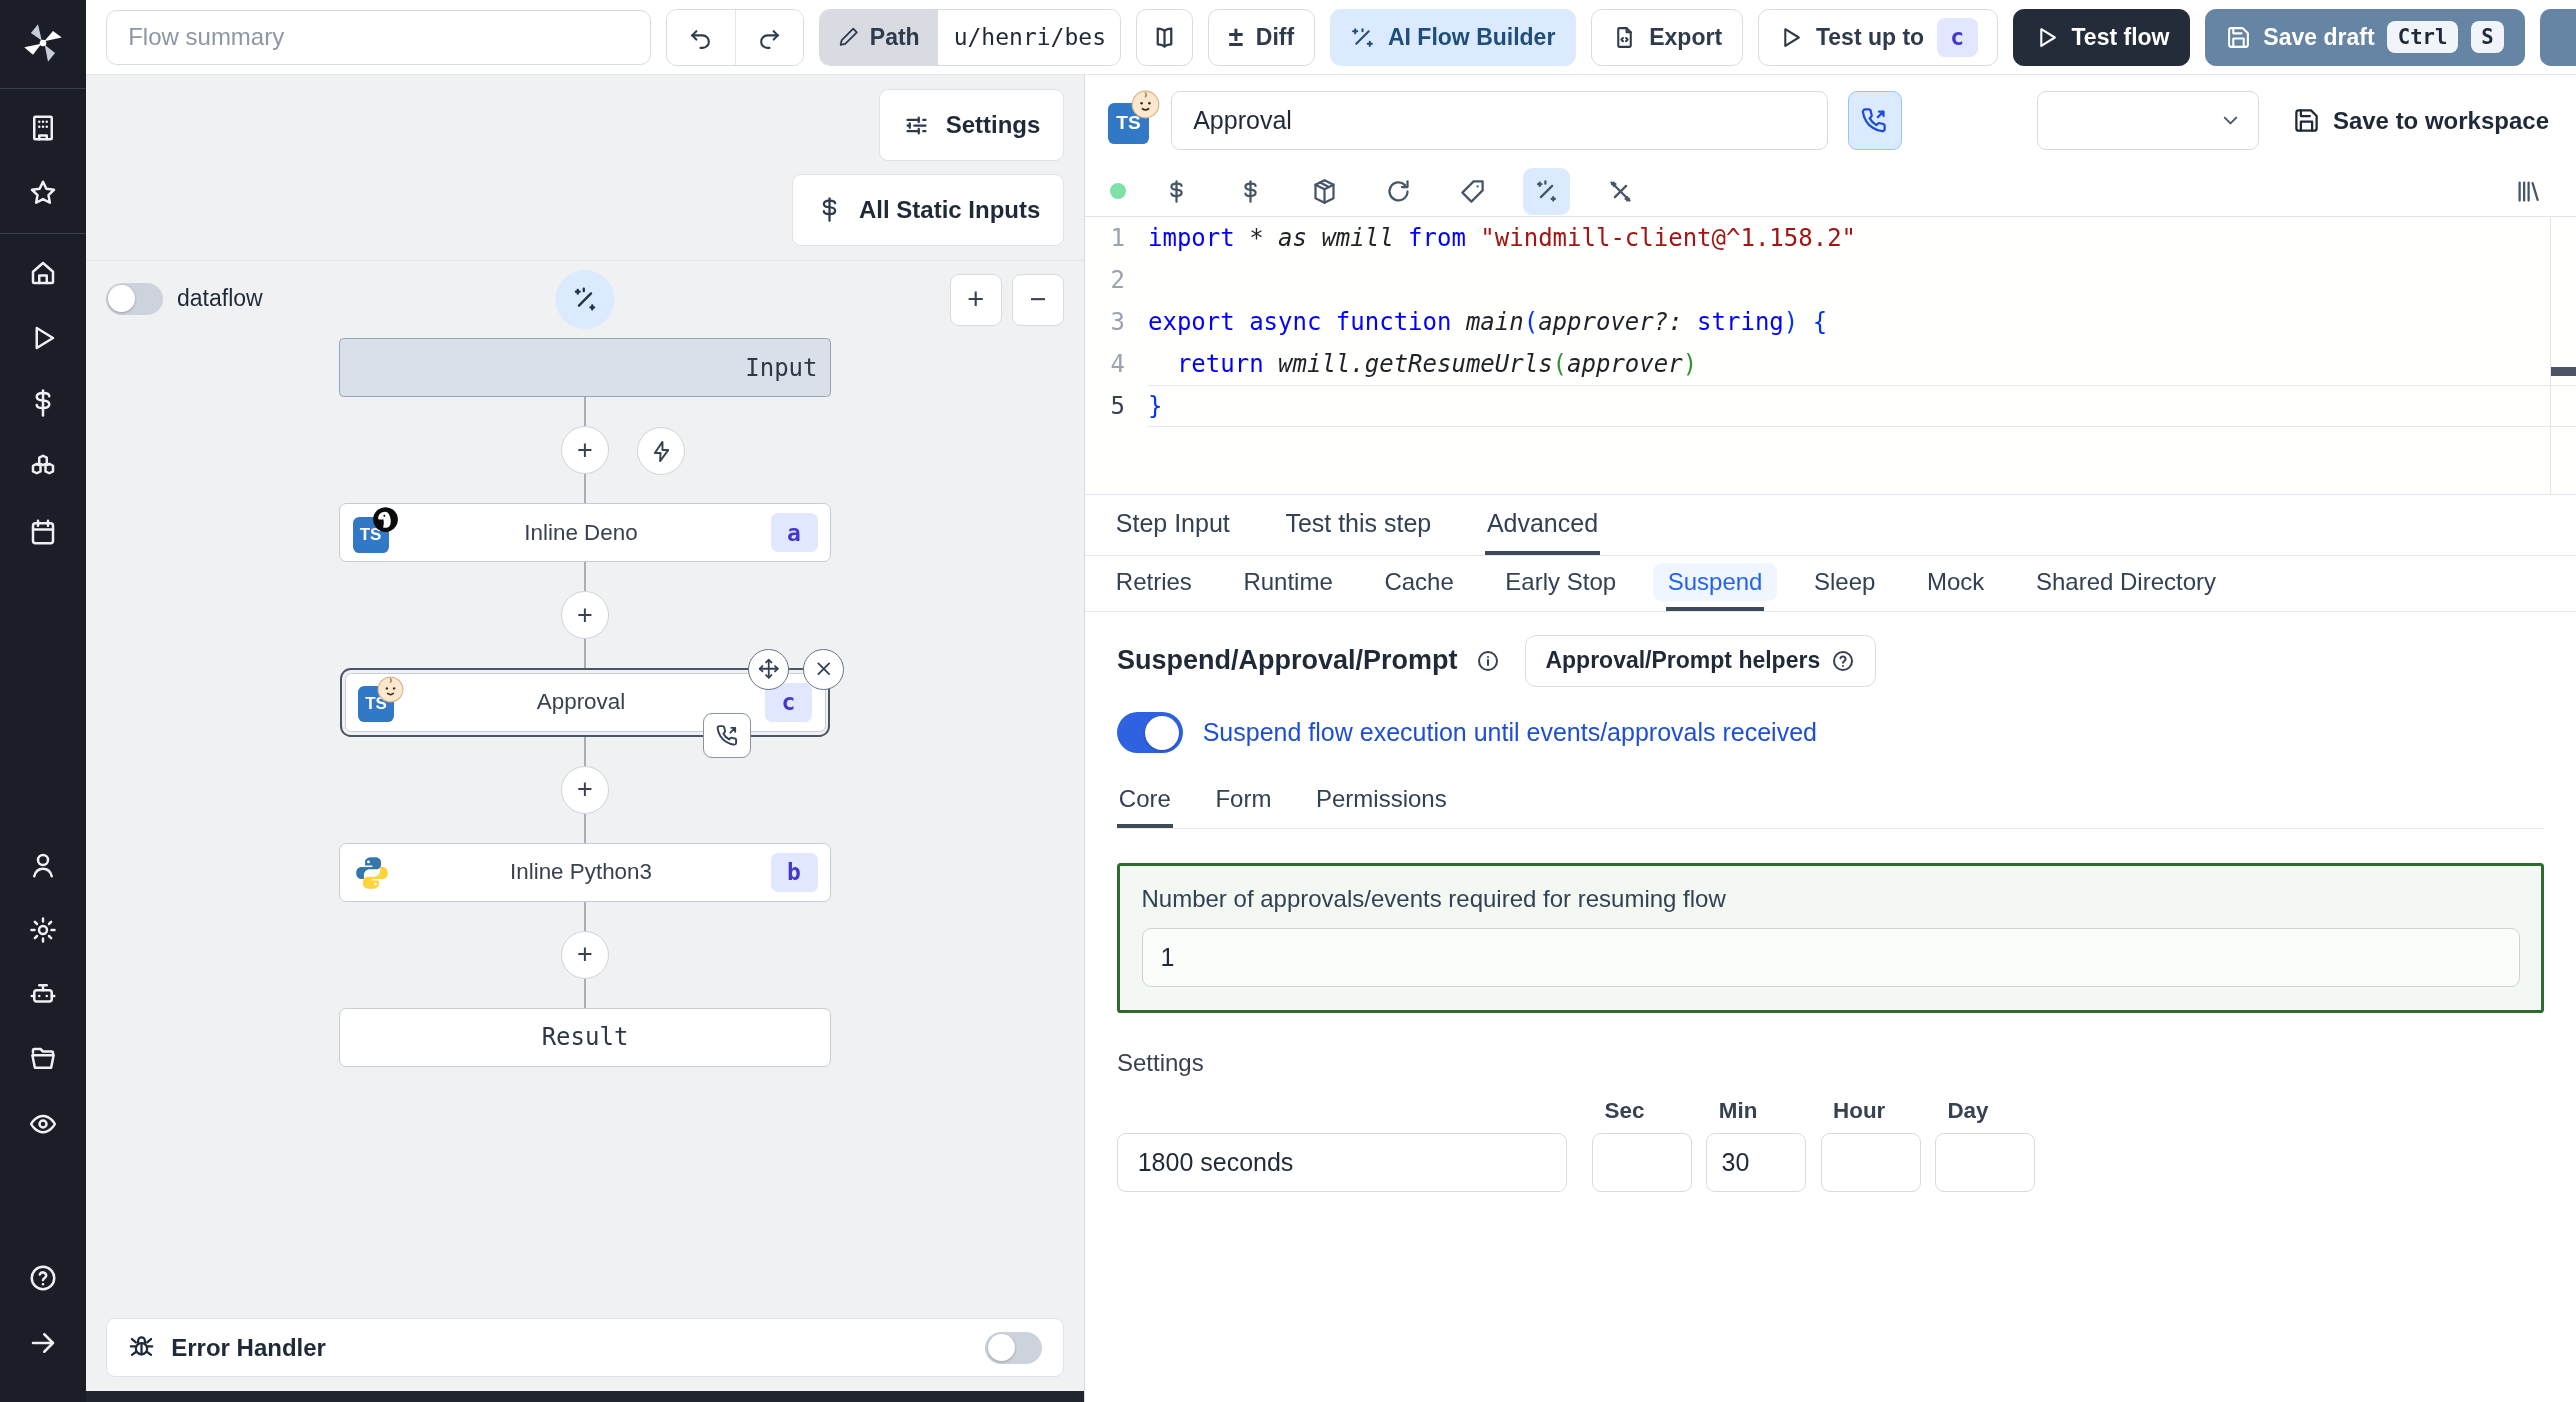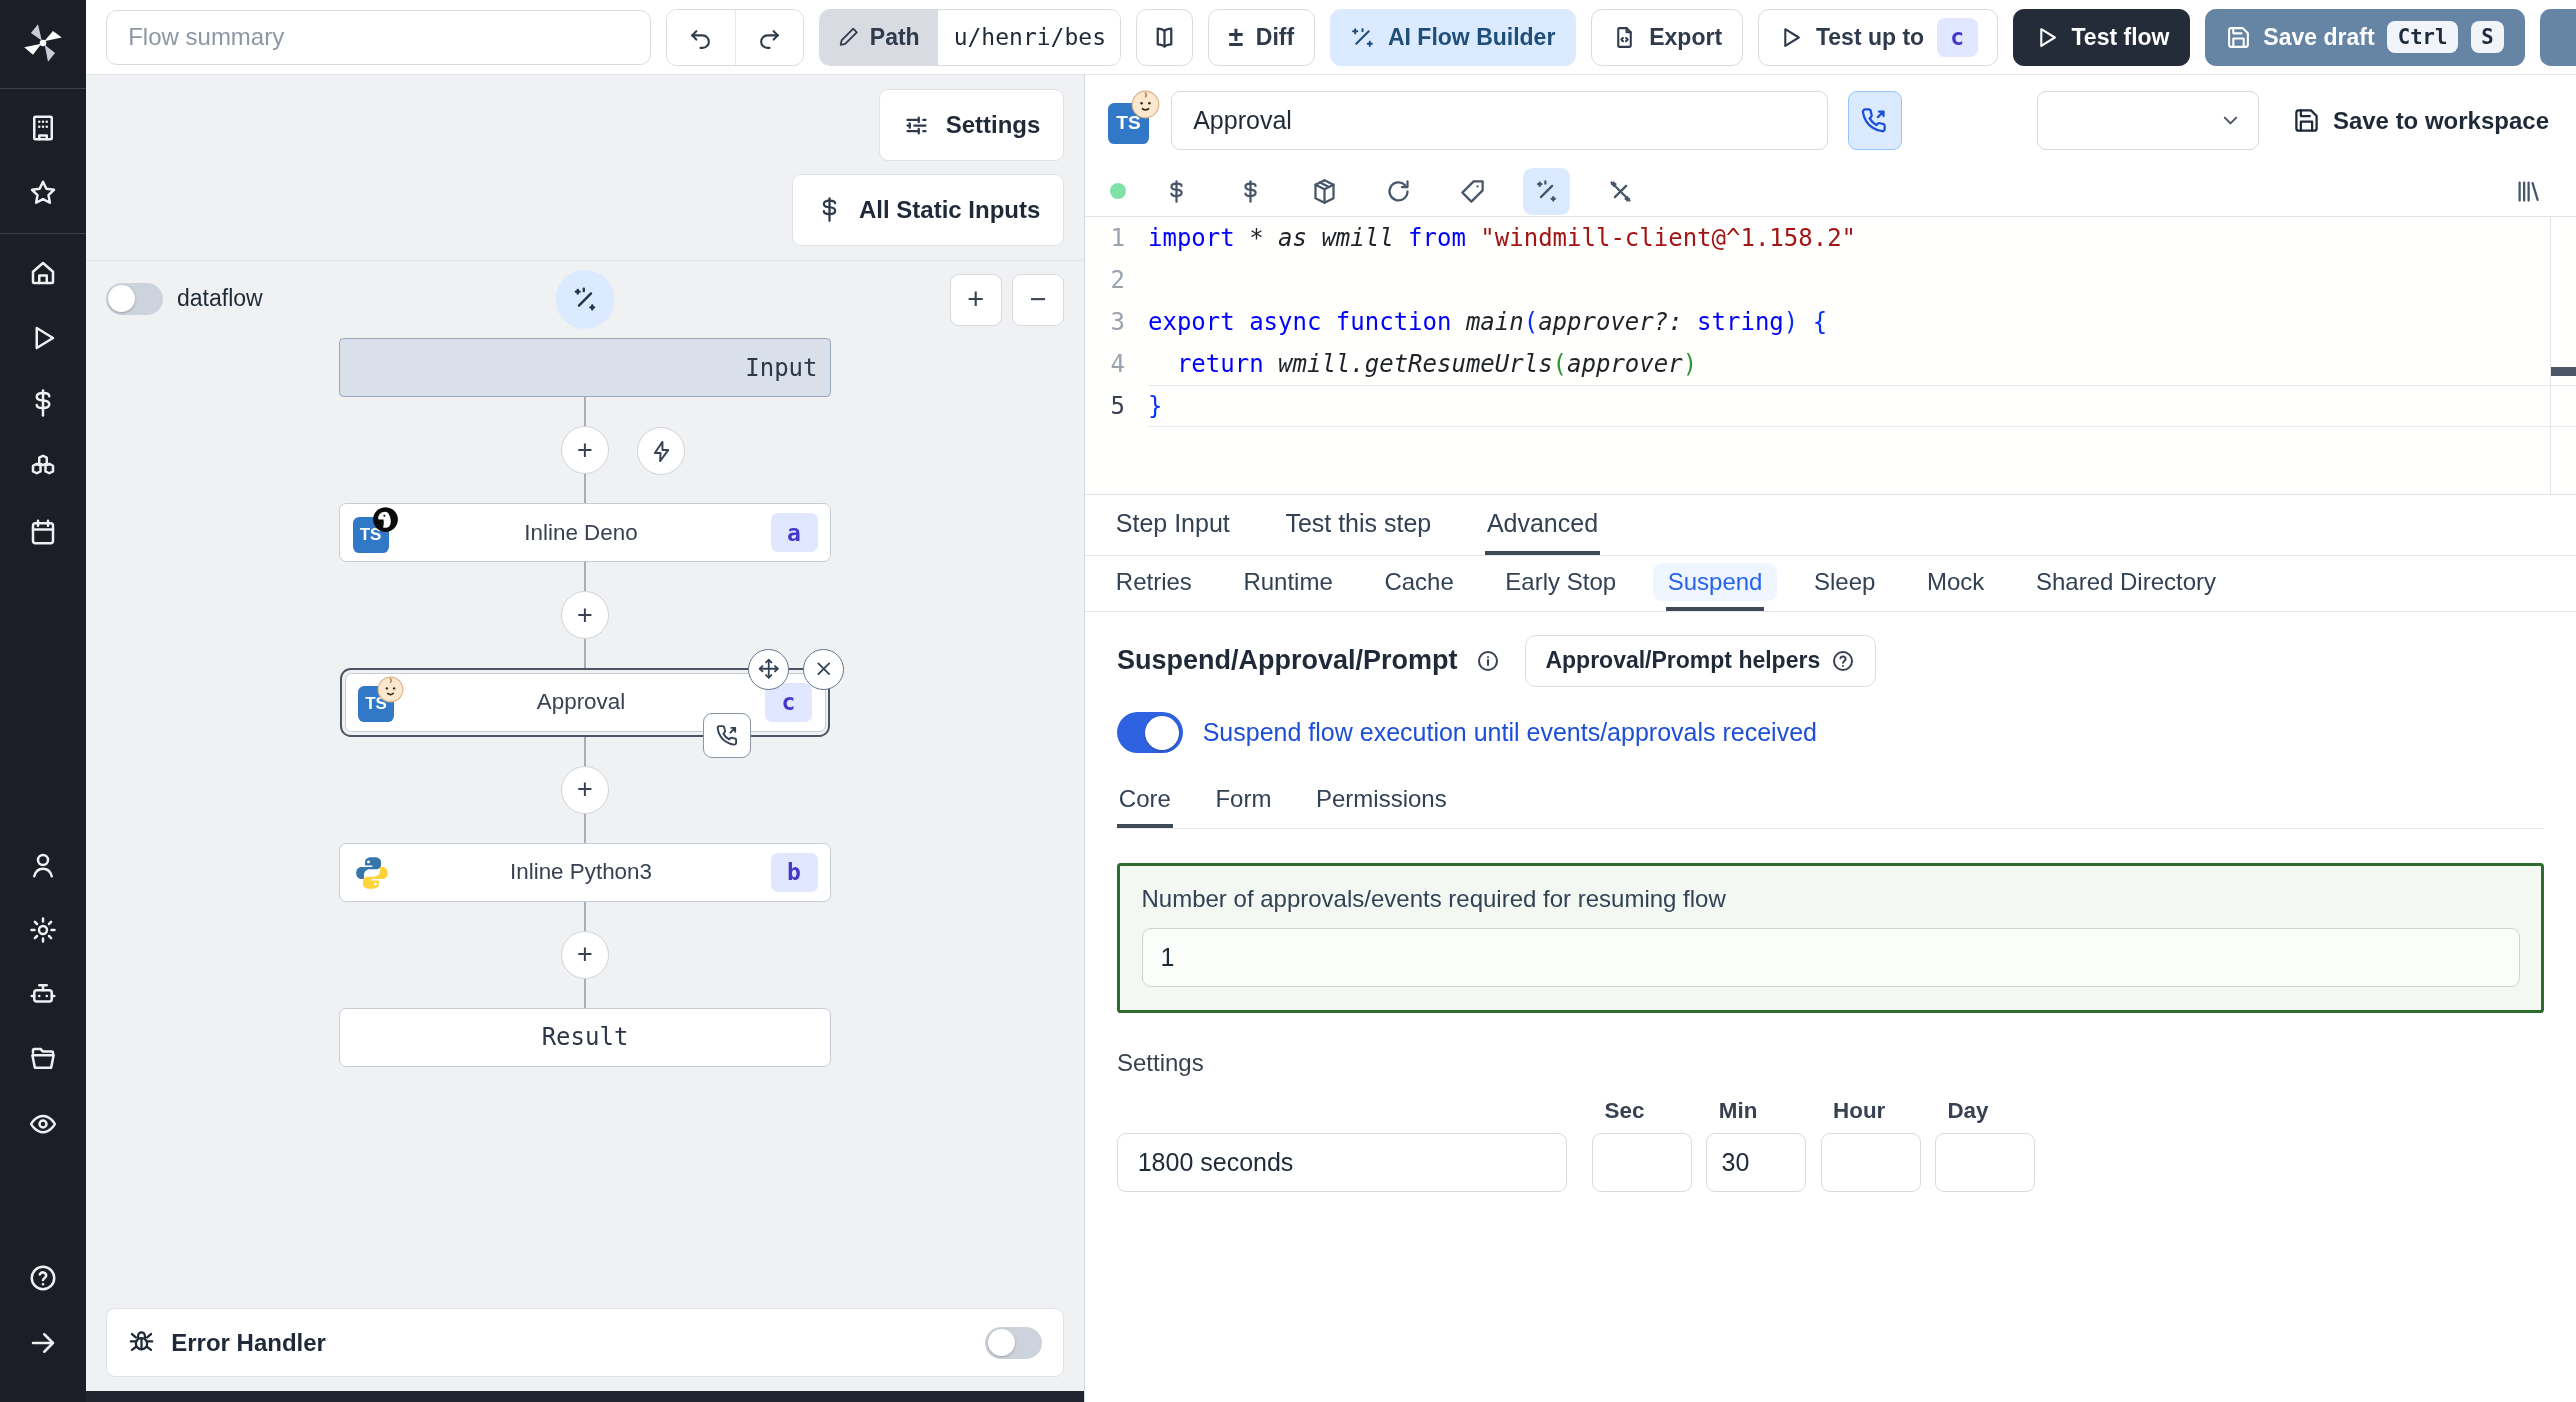--- a/index.html
+++ b/index.html
@@ -83,21 +83,21 @@
   .zap-circle { position:absolute; left:calc(50% + 52px); top:30px; width:48px; height:48px; border-radius:50%; background:#fff; border:0.9px solid #cfd4da; display:flex; align-items:center; justify-content:center; cursor:pointer; }
   .zap-circle svg { width:23px; height:23px; stroke:#374151; stroke-width:2; fill:none; stroke-linejoin:round; }
   .sel-wrap { border:2.7px solid #4b5563; border-radius:10.7px; padding:2.7px; position:relative; background:#f0f1f3; }
   .sel-wrap .gnode { width:481px; border-radius:6.3px; }
   .corner-btn { position:absolute; width:41px; height:41px; border-radius:50%; background:#fff; border:1.8px solid #64748b; display:flex; align-items:center; justify-content:center; cursor:pointer; z-index:2; }
   .corner-btn svg { width:21.5px; height:21.5px; stroke:#334155; stroke-width:2; fill:none; stroke-linecap:round; stroke-linejoin:round; }
   .cb-move { top:-21.5px; right:39px; }
   .cb-close { top:-21.5px; right:-16px; }
   .phone-badge { position:absolute; bottom:-23px; right:77px; width:48px; height:45px; background:#fff; border:1.8px solid #8a94a3; border-radius:9px; display:flex; align-items:center; justify-content:center; z-index:2; cursor:pointer; }
   .phone-badge svg { width:23px; height:23px; stroke:#334155; stroke-width:2; fill:none; stroke-linecap:round; stroke-linejoin:round; }
-  .err-card { margin:0 19.7px 14.3px; margin-top:auto; background:#fff; border:0.9px solid #dfe2e7; border-radius:9px; height:69px; display:flex; align-items:center; gap:16px; padding:0 21.5px; }
+  .err-card { margin:0 19.7px 14.3px; margin-top:auto; background:#fff; border:0.9px solid #dfe2e7; border-radius:9px; height:59px; display:flex; align-items:center; gap:16px; padding:0 21.5px; }
   .err-card svg { width:27px; height:27px; stroke:#1f2937; stroke-width:2; fill:none; stroke-linecap:round; stroke-linejoin:round; }
   .err-card .lbl { font-size:24px; font-weight:700; color:#1f2937; flex:1; }
   .fp-strip { height:10.7px; background:#20252f; }
 
   
   .step-panel { flex:1; background:#fff; border-left:0.9px solid #d6dade; display:flex; flex-direction:column; min-width:0; }
   .sp-header { height:91px; display:flex; align-items:center; gap:19.7px; padding:0 27px 0 23px; flex-shrink:0; }
   .sp-name { width:696px; height:59px; border:0.9px solid #d7dbe0; border-radius:9px; padding:0 21.5px; font-size:25px; color:#1f2937; outline:none; font-family:"Liberation Sans",sans-serif; }
   .phone-btn { width:57px; height:59px; background:#dbeafe; border:0.9px solid #93c5fd; border-radius:9px; display:flex; align-items:center; justify-content:center; cursor:pointer; }
   .phone-btn svg { width:27px; height:27px; stroke:#1d4ed8; stroke-width:2; fill:none; stroke-linecap:round; stroke-linejoin:round; }

